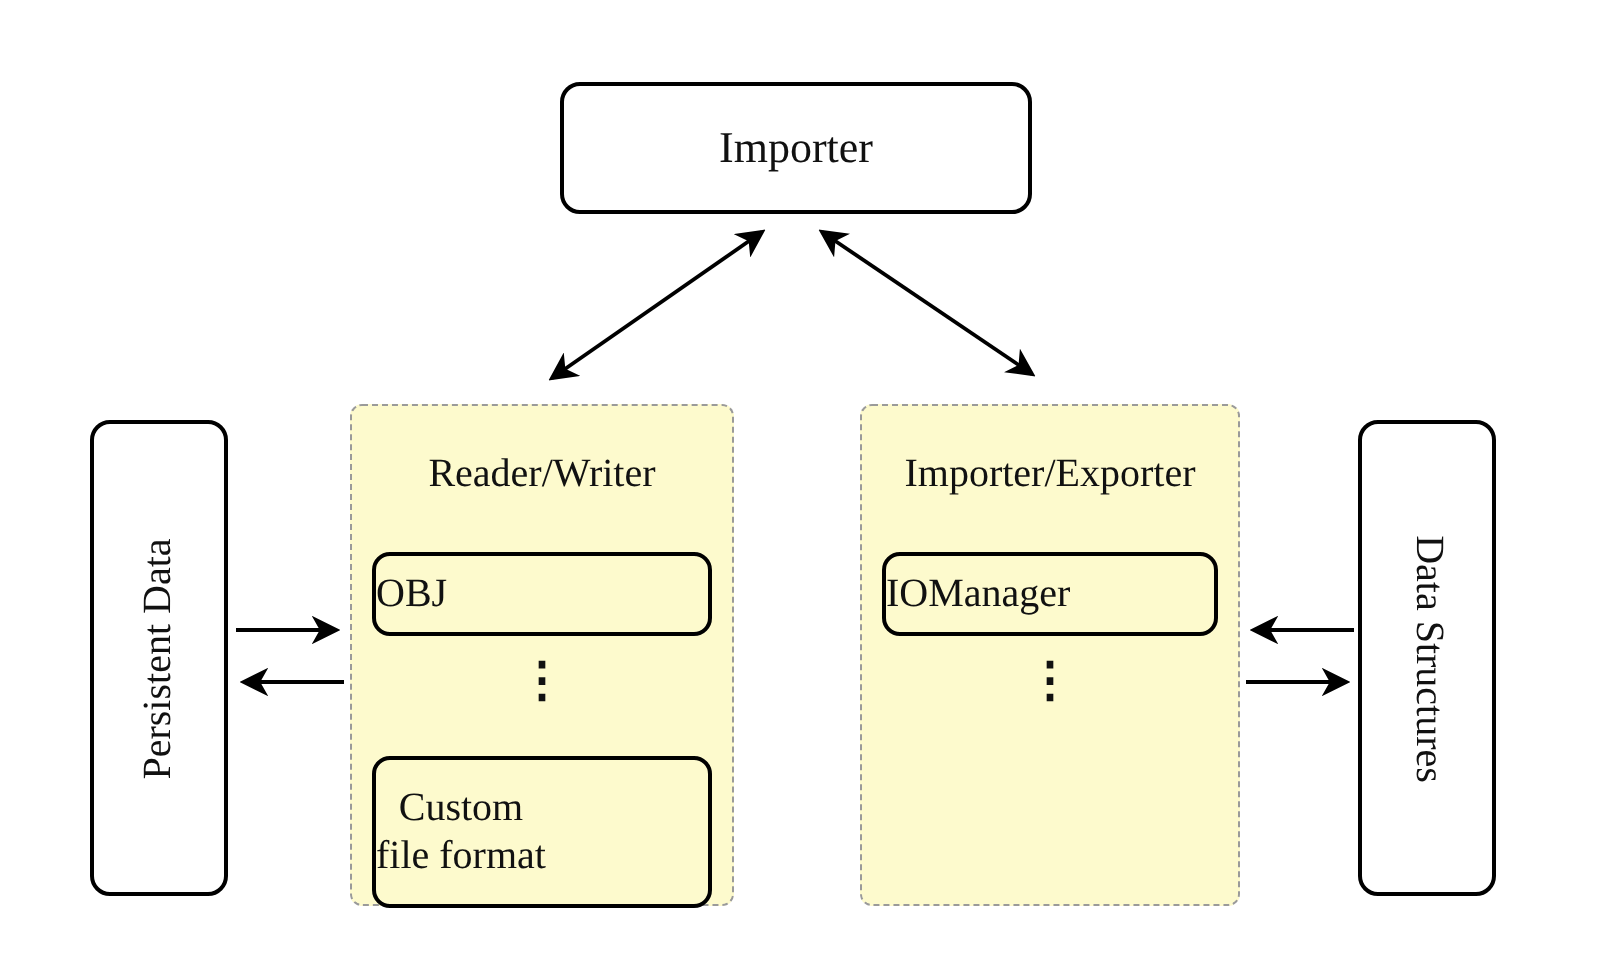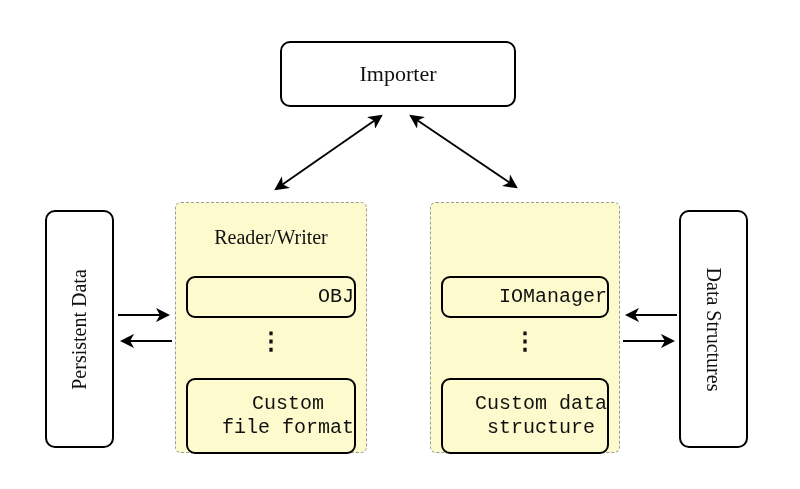--- a/index.html
+++ b/index.html
@@ -52,28 +52,27 @@
     margin-top: 10px;
   }
   .inner-box {
     position: absolute;
     left: 10px; right: 10px;
     border: 2.5px solid #000000;
     border-radius: 9px;
     background: transparent;
     display: flex;
     align-items: center;
-    justify-content: flex-end;
+    justify-content: flex-start;
     text-align: center;
     font-size: 20px;
     line-height: 1.2;
     color: #111111;
     white-space: pre-line;
     box-sizing: border-box;
-    font-family: Liberation Mono, monospace;
   }
   .inner-top { top: 73px; height: 42px; }
   .inner-bottom { top: 175px; height: 76px; }
   .dots {
     position: absolute;
     top: 126px;
     left: 0; right: 0;
     text-align: center;
     font-size: 24px;
     font-weight: bold;
@@ -125,28 +124,25 @@
       <span>OBJ</span>
     </div>
     <div class="dots">⋮</div>
     <div class="inner-box inner-bottom">
       <span>Custom
 file format</span>
     </div>
   </div>
 
   <div class="panel" id="panel-importer-exporter">
+    <div class="panel-title">Importer/Exporter</div>
     <div class="inner-box inner-top">
       <span>IOManager</span>
     </div>
     <div class="dots">⋮</div>
-    <div class="inner-box inner-bottom">
-      <span>Custom data
-structure</span>
-    </div>
   </div>
 
   <svg id="arrow-layer" viewBox="0 0 800 489" xmlns="http://www.w3.org/2000/svg">
     <defs>
       <marker id="ah" viewBox="0 0 10 10" refX="8.5" refY="5" markerWidth="7.5" markerHeight="7.5" orient="auto-start-reverse">
         <path d="M0,0 L10,5 L0,10 L2.8,5 Z" fill="#000000"></path>
       </marker>
     </defs>
 
     <line x1="381" y1="116" x2="276" y2="189" stroke="#000000" stroke-width="1.9" marker-start="url(#ah)" marker-end="url(#ah)"></line>

